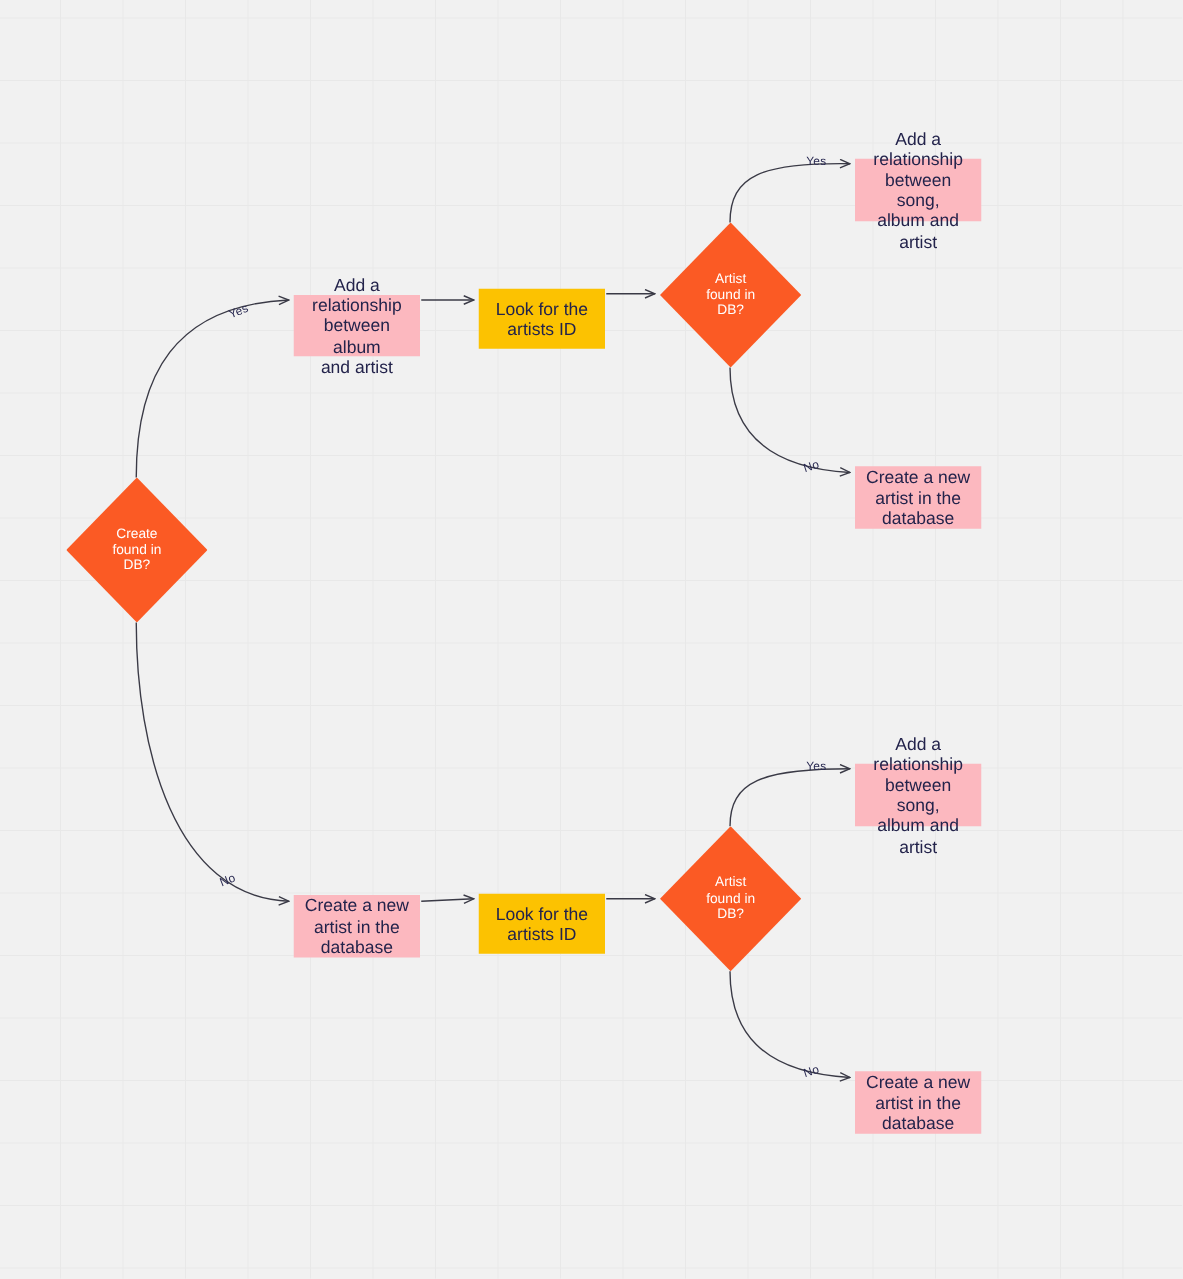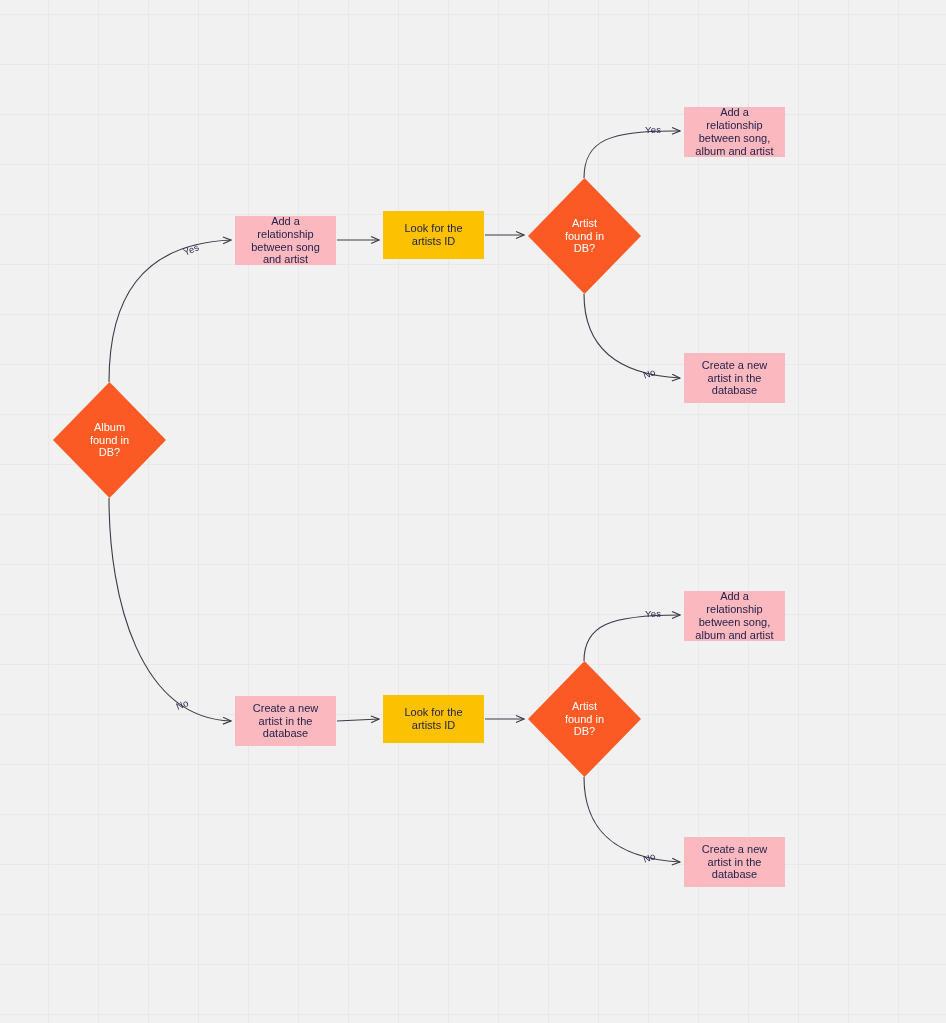--- a/index.html
+++ b/index.html
@@ -35,23 +35,24 @@
   .node {
     position: absolute;
     box-sizing: border-box;
     display: flex;
     align-items: center;
     justify-content: center;
     text-align: center;
     line-height: 1.17;
   }
   .node-rect {
-    font-size: 11px;
+    font-size: 14px;
     color: #23234b;
     padding: 2px 8px;
+    margin-top: 20px;
   }
   .node-pink {
     background: #fcb8bf;
   }
   .node-yellow {
     background: #fcc201;
     text-align: center;
   }
   .node-diamond {
     color: #ffffff;
@@ -101,30 +102,30 @@
       <path d="M337,721 L379,719"></path>
       <path d="M485,719 L524,719"></path>
       <path d="M584,661 C584,625 610,615 680,615"></path>
       <path d="M584,777 C584,824 608,858 680,862"></path>
     </g>
   </svg>
 
   <div class="node node-diamond" style="left:53px; top:382px; width:113px; height:116px;">
     <span class="diamond-shape"></span>
     <span class="diamond-label">
-      <span>Album</span><br>
+      <span>Create</span><br>
       <span>found in</span><br>
       <span>DB?</span>
     </span>
   </div>
 
   <div class="node node-rect node-pink" style="left:235px; top:216px; width:101px; height:49px;">
     <span>
       <span>Add a relationship</span><br>
-      <span>between song</span><br>
+      <span>between album</span><br>
       <span>and artist</span>
     </span>
   </div>
 
   <div class="node node-rect node-yellow" style="left:383px; top:211px; width:101px; height:48px;">
     <span>
       <span>Look for the</span><br>
       <span>artists ID</span>
     </span>
   </div>

